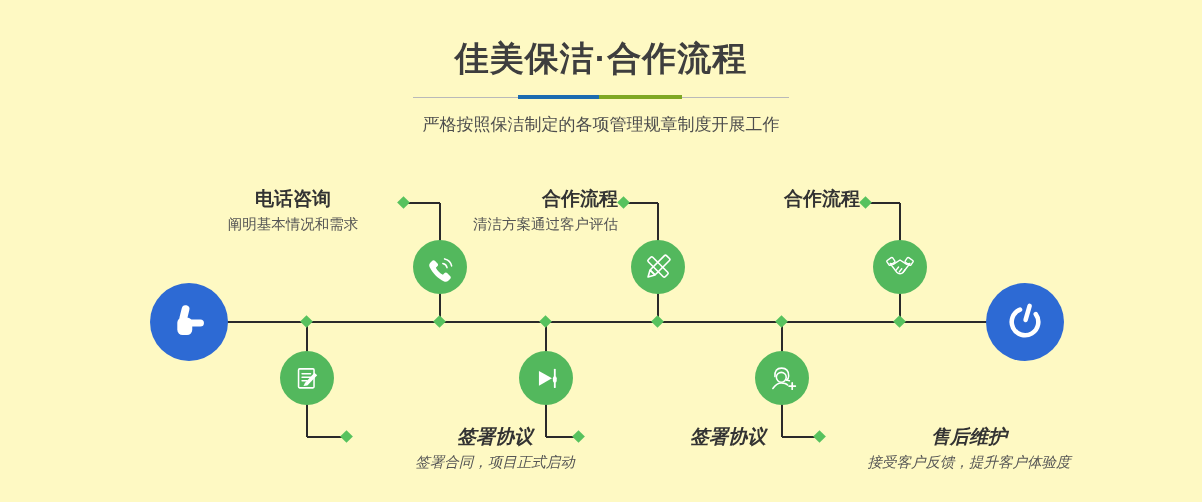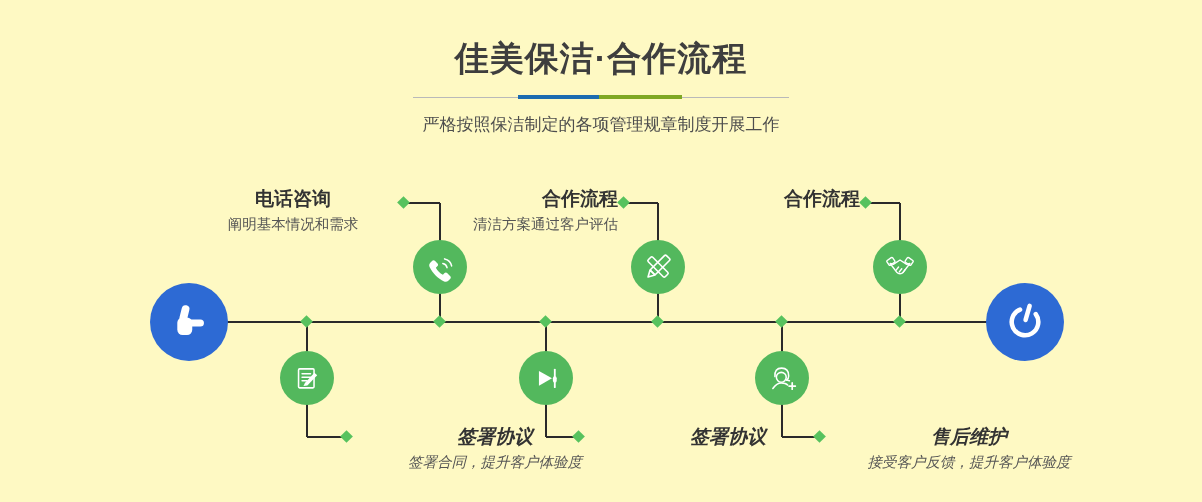--- a/index.html
+++ b/index.html
@@ -168,21 +168,21 @@
   <div class="step-label label-top" style="left:408px;top:188px;">
     <div class="step-title">合作流程</div>
     <div class="step-desc">清洁方案通过客户评估</div>
   </div>
   <div class="step-label label-top" style="left:650px;top:188px;">
     <div class="step-title">合作流程</div>
   </div>
 
   <div class="step-label label-bottom" style="left:355px;top:426px;">
     <div class="step-title">签署协议</div>
-    <div class="step-desc">签署合同，提升客户体验度</div>
+    <div class="step-desc">签署合同，项目正式启动</div>
   </div>
   <div class="step-label label-bottom" style="left:588px;top:426px;">
     <div class="step-title">签署协议</div>
   </div>
   <div class="step-label label-bottom" style="left:829px;top:426px;">
     <div class="step-title">售后维护</div>
     <div class="step-desc">接受客户反馈，提升客户体验度</div>
   </div>
 
 </div>

